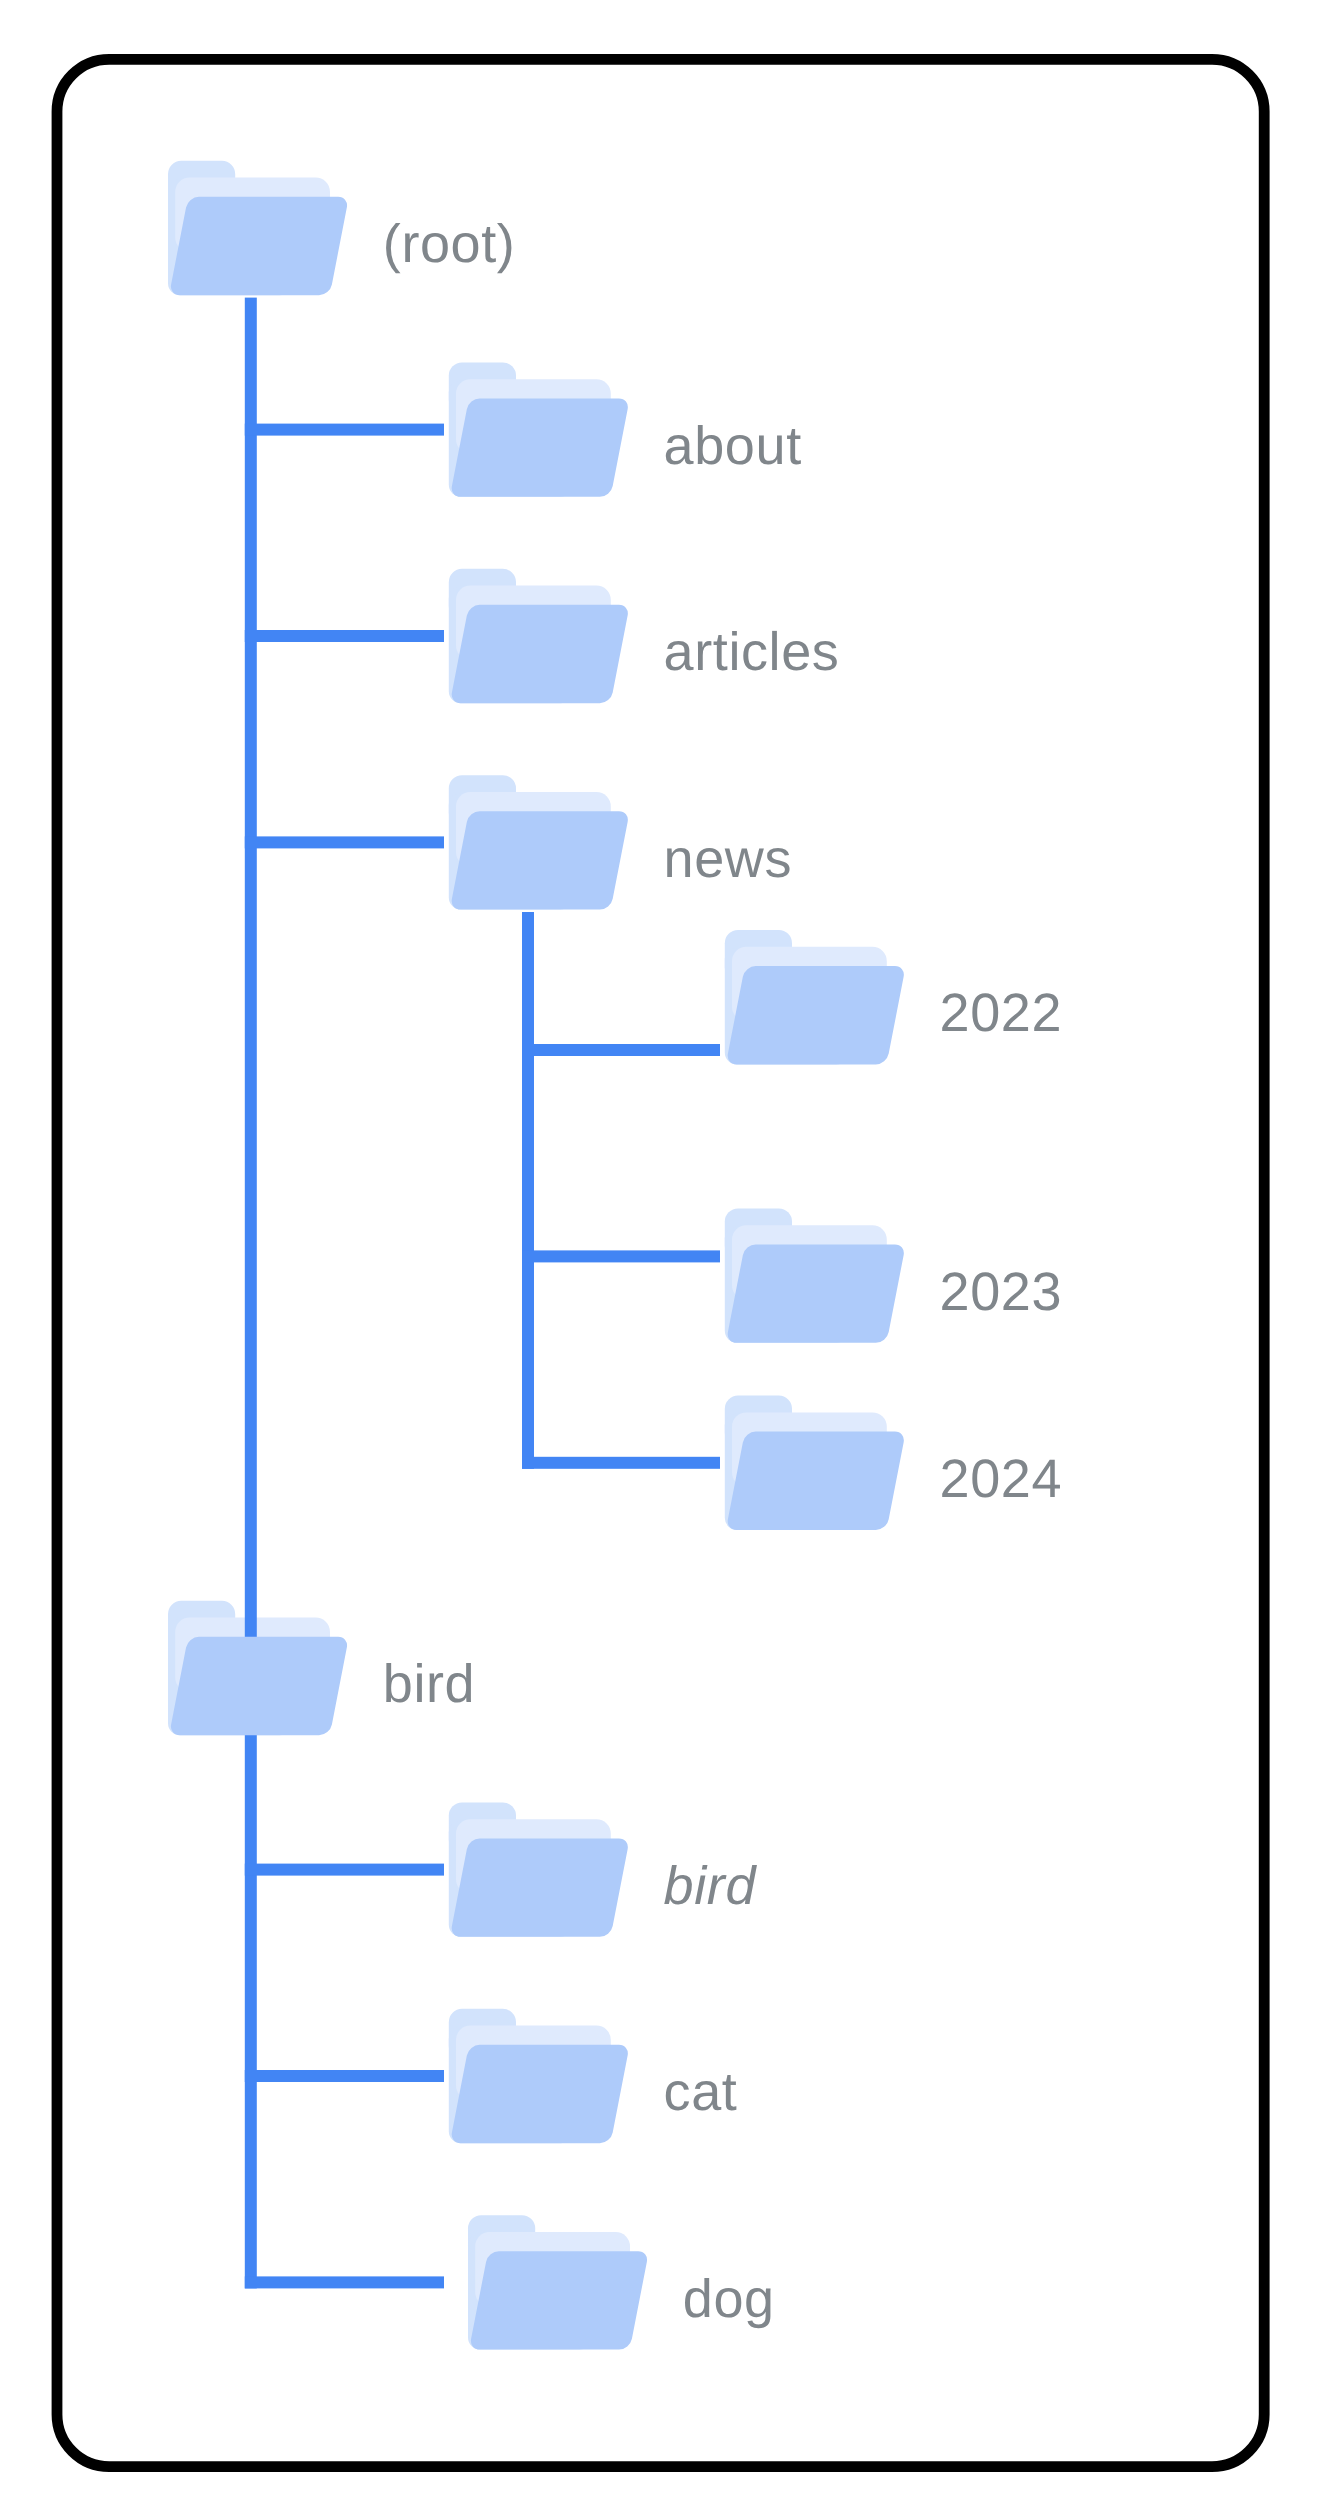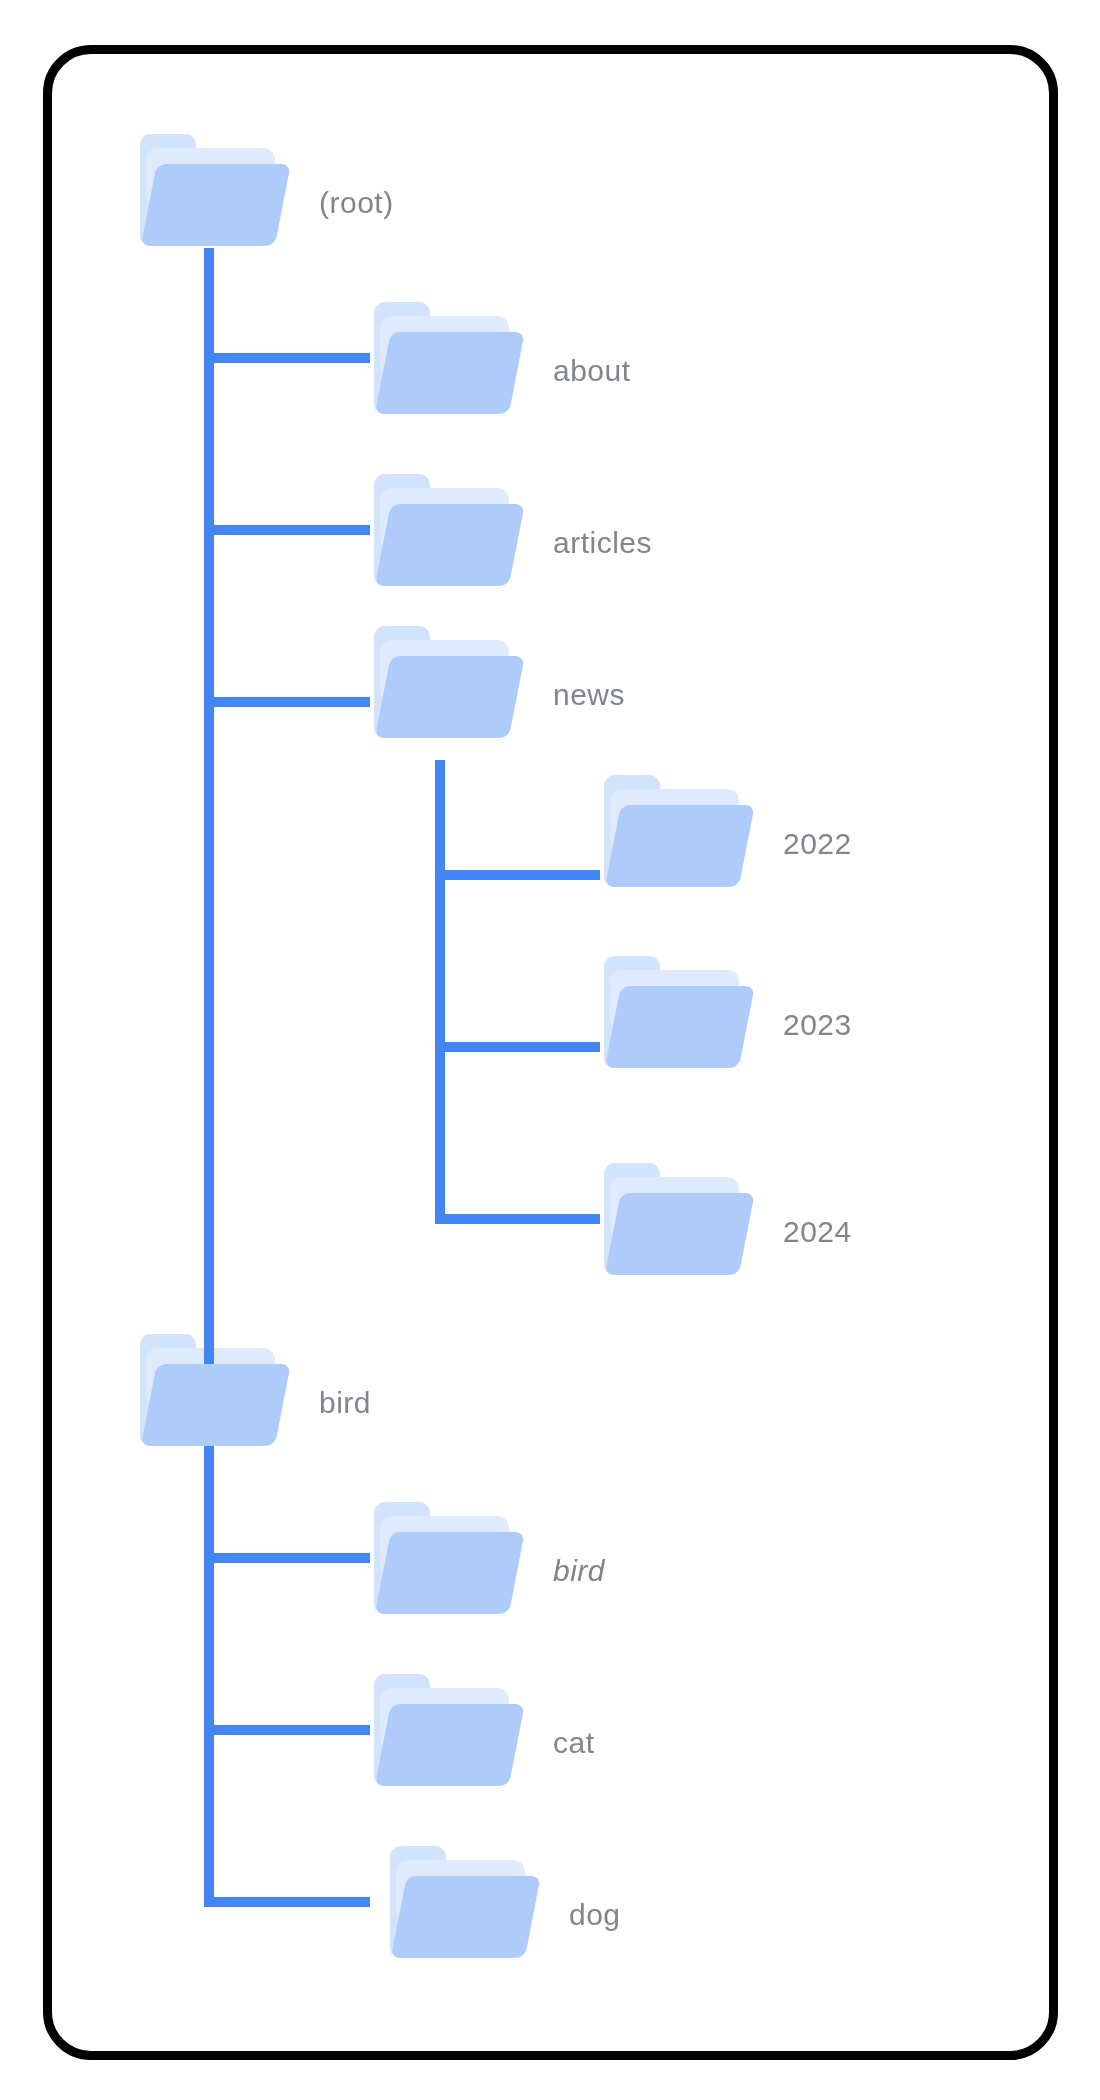--- a/index.html
+++ b/index.html
@@ -34,21 +34,21 @@
     width: 155px; height: 116px;
     overflow: visible;
   }
   .f-back  { z-index: 2; }
   .f-front { z-index: 4; }
   .label {
     position: absolute;
     left: 181px; top: 71px;
     transform: translateY(-50%);
     z-index: 5;
-    font-size: 30px;
+    font-size: 45px;
     line-height: 1;
     color: #80868b;
     letter-spacing: 0.5px;
     white-space: nowrap;
   }
   .defs-holder { position: absolute; width: 0; height: 0; overflow: hidden; }
 </style>
 </head>
 <body>
 
@@ -104,41 +104,41 @@
   <div class="node" style="left:372px; top:472px;">
     <svg class="f-back">
         <use href="#folder-back"></use>
       </svg>
     <svg class="f-front">
         <use href="#folder-front"></use>
       </svg>
     <div class="label">articles</div>
   </div>
 
-  <div class="node" style="left:372px; top:624px;text-align:center;">
+  <div class="node" style="left:372px; top:644px;text-align:center;">
     <svg class="f-back">
         <use href="#folder-back"></use>
       </svg>
     <svg class="f-front">
         <use href="#folder-front"></use>
       </svg>
     <div class="label">news</div>
   </div>
 
   <div class="node" style="left:602px; top:773px;">
     <svg class="f-back">
         <use href="#folder-back"></use>
       </svg>
     <svg class="f-front">
         <use href="#folder-front"></use>
       </svg>
     <div class="label">2022</div>
   </div>
 
-  <div class="node" style="left:602px; top:954px;">
+  <div class="node" style="left:602px; top:1005px;">
     <svg class="f-back">
         <use href="#folder-back"></use>
       </svg>
     <svg class="f-front">
         <use href="#folder-front"></use>
       </svg>
     <div class="label">2023</div>
   </div>
 
   <div class="node" style="left:602px; top:1161px;text-align:center;">

